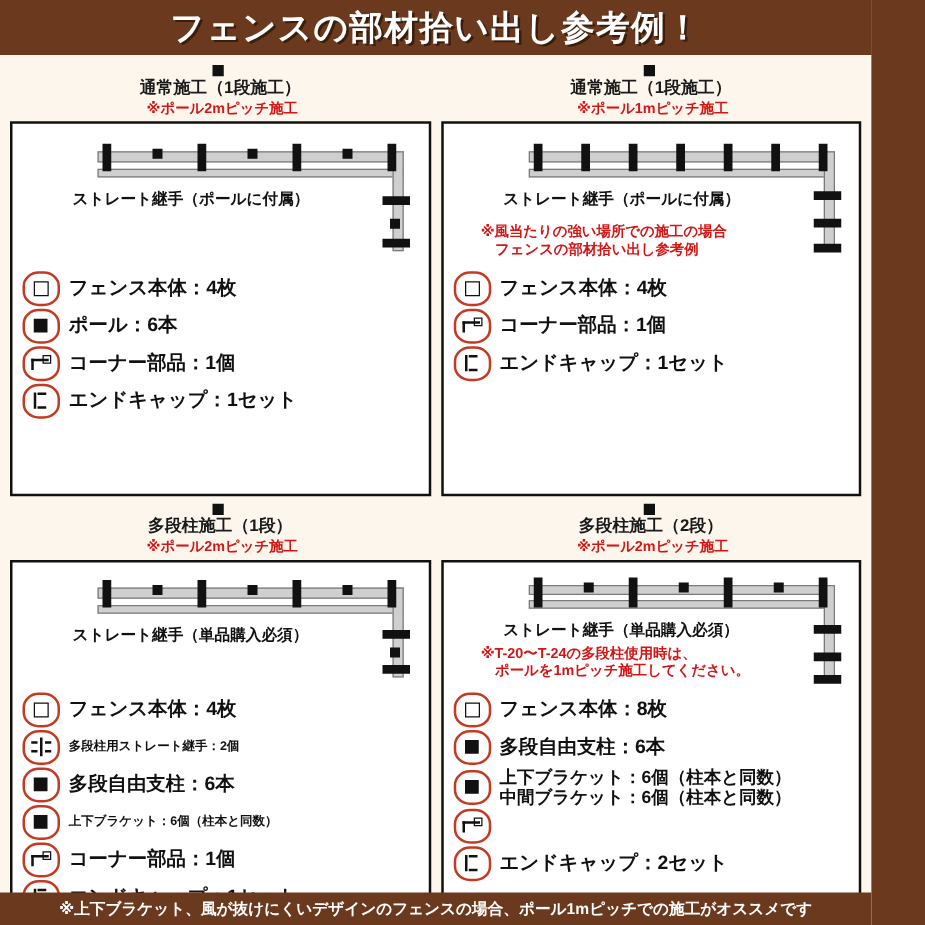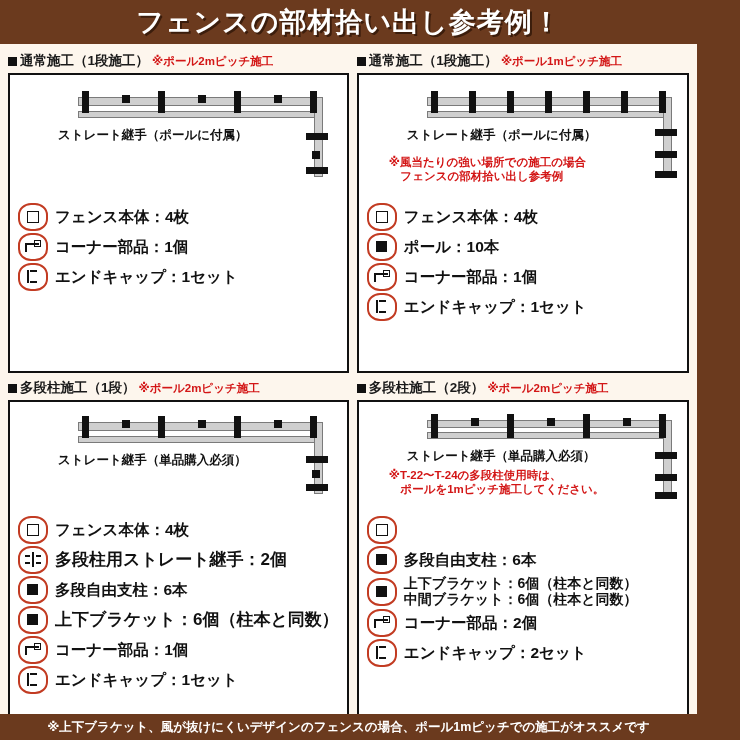--- a/index.html
+++ b/index.html
@@ -38,20 +38,21 @@
     column-gap:8px;
     row-gap:4px;
   }
   .cell{}
   .cell-head{
     display:flex;align-items:center;
     font-size:13.5px;font-weight:bold;
     color:#1a1a1a;
     margin:2px 0 3px 0;
     white-space:nowrap;
+    flex-direction:column;
   }
   .cell-head .sq{
     display:inline-block;width:9px;height:9px;
     background:#111;margin-right:3px;
   }
   .cell-head .note{
     color:#d31616;font-size:11.5px;font-weight:bold;margin-left:3px;
   }
   .panel{
     border:2px solid #111;
@@ -79,21 +80,21 @@
     font-size:11.5px;font-weight:bold;color:#d31616;
     line-height:1.25;
     white-space:nowrap;
   }
   
   .rail{position:absolute;background:#cfcfcf;border:1px solid #7a7a7a;box-sizing:border-box;}
   .railv{position:absolute;background:#cfcfcf;border:1px solid #7a7a7a;box-sizing:border-box;}
   .post{position:absolute;background:#111;}
   .joint{position:absolute;background:#111;}
   .items{
-    margin-top:12px;
+    margin-top:2px;
   }
   .item{
     display:flex;align-items:center;
     margin:2px 0;
   }
   .icon{
     width:26px;height:24px;
     border:2px solid #c23b22;
     border-radius:13px/12px;
     margin-right:7px;
@@ -118,21 +119,21 @@
   .ic-multi i.v{left:12px;top:4px;width:2px;height:15px;background:#111;}
   .ic-multi i.l{left:5px;top:7px;width:5px;height:2px;background:#111;}
   .ic-multi i.l2{left:5px;top:14px;width:5px;height:2px;background:#111;}
   .ic-multi i.r{left:16px;top:7px;width:5px;height:2px;background:#111;}
   .ic-multi i.r2{left:16px;top:14px;width:5px;height:2px;background:#111;}
   .item-label{
     font-size:15.5px;font-weight:bold;color:#111;
     line-height:1.18;
     white-space:nowrap;
   }
-  .item-label.small{font-size:17px;}
+  .item-label.small{font-size:10px;}
   .item-label.two{font-size:14px;line-height:1.12;}
   .footer{
     position:absolute;
     left:0;right:0;bottom:0;
     height:26px;
     display:flex;align-items:center;justify-content:center;
     color:#fff;font-size:12.5px;font-weight:bold;
     background:#6b3a1e;
   }
 </style>
@@ -168,20 +169,26 @@
             <div class="post" style="left:288px;top:86px;width:22px;height:7px;"></div>
             <div class="joint" style="left:294px;top:70px;width:8px;height:8px;"></div>
             <div class="dlabel" style="left:40px;top:46px;">ストレート継手（ポールに付属）</div>
           </div>
           <div class="items">
             <div class="item">
               <span class="icon ic-panel">
                   <i></i>
                 </span>
               <span class="item-label">フェンス本体：4枚</span>
+            </div>
+            <div class="item">
+              <span class="icon ic-pole">
+                  <i></i>
+                </span>
+              <span class="item-label">ポール：6本</span>
             </div>
             <div class="item">
               <span class="icon ic-corner">
                   <i class="h"></i>
                   <i class="v"></i>
                   <i class="b"></i>
                 </span>
               <span class="item-label">コーナー部品：1個</span>
             </div>
             <div class="item">
@@ -222,26 +229,20 @@
 　フェンスの部材拾い出し参考例</div>
           </div>
           <div class="items">
             <div class="item">
               <span class="icon ic-panel">
                   <i></i>
                 </span>
               <span class="item-label">フェンス本体：4枚</span>
             </div>
             <div class="item">
-              <span class="icon ic-pole">
-                  <i></i>
-                </span>
-              <span class="item-label">ポール：10本</span>
-            </div>
-            <div class="item">
               <span class="icon ic-corner">
                   <i class="h"></i>
                   <i class="v"></i>
                   <i class="b"></i>
                 </span>
               <span class="item-label">コーナー部品：1個</span>
             </div>
             <div class="item">
               <span class="icon ic-cap">
                   <i class="v"></i>
@@ -341,49 +342,49 @@
             <div class="post" style="left:140px;top:6px;width:7px;height:24px;"></div>
             <div class="post" style="left:216px;top:6px;width:7px;height:24px;"></div>
             <div class="post" style="left:292px;top:6px;width:7px;height:24px;"></div>
             <div class="joint" style="left:104px;top:10px;width:8px;height:8px;"></div>
             <div class="joint" style="left:180px;top:10px;width:8px;height:8px;"></div>
             <div class="joint" style="left:256px;top:10px;width:8px;height:8px;"></div>
             <div class="post" style="left:288px;top:44px;width:22px;height:7px;"></div>
             <div class="post" style="left:288px;top:66px;width:22px;height:7px;"></div>
             <div class="post" style="left:288px;top:84px;width:22px;height:7px;"></div>
             <div class="dlabel" style="left:40px;top:40px;">ストレート継手（単品購入必須）</div>
-            <div class="dnote" style="left:22px;top:60px;white-space:pre;">※T-22〜T-24の多段柱使用時は、
+            <div class="dnote" style="left:22px;top:60px;white-space:pre;">※T-20〜T-24の多段柱使用時は、
 　ポールを1mピッチ施工してください。</div>
           </div>
           <div class="items">
             <div class="item">
               <span class="icon ic-panel">
                   <i></i>
                 </span>
+              <span class="item-label">フェンス本体：8枚</span>
             </div>
             <div class="item">
               <span class="icon ic-pole">
                   <i></i>
                 </span>
               <span class="item-label">多段自由支柱：6本</span>
             </div>
             <div class="item">
               <span class="icon ic-pole">
                   <i></i>
                 </span>
               <span class="item-label two" style="white-space:pre;">上下ブラケット：6個（柱本と同数）
 中間ブラケット：6個（柱本と同数）</span>
             </div>
             <div class="item">
               <span class="icon ic-corner">
                   <i class="h"></i>
                   <i class="v"></i>
                   <i class="b"></i>
                 </span>
-              <span class="item-label">コーナー部品：2個</span>
             </div>
             <div class="item">
               <span class="icon ic-cap">
                   <i class="v"></i>
                   <i class="t"></i>
                   <i class="b"></i>
                 </span>
               <span class="item-label">エンドキャップ：2セット</span>
             </div>
           </div>

